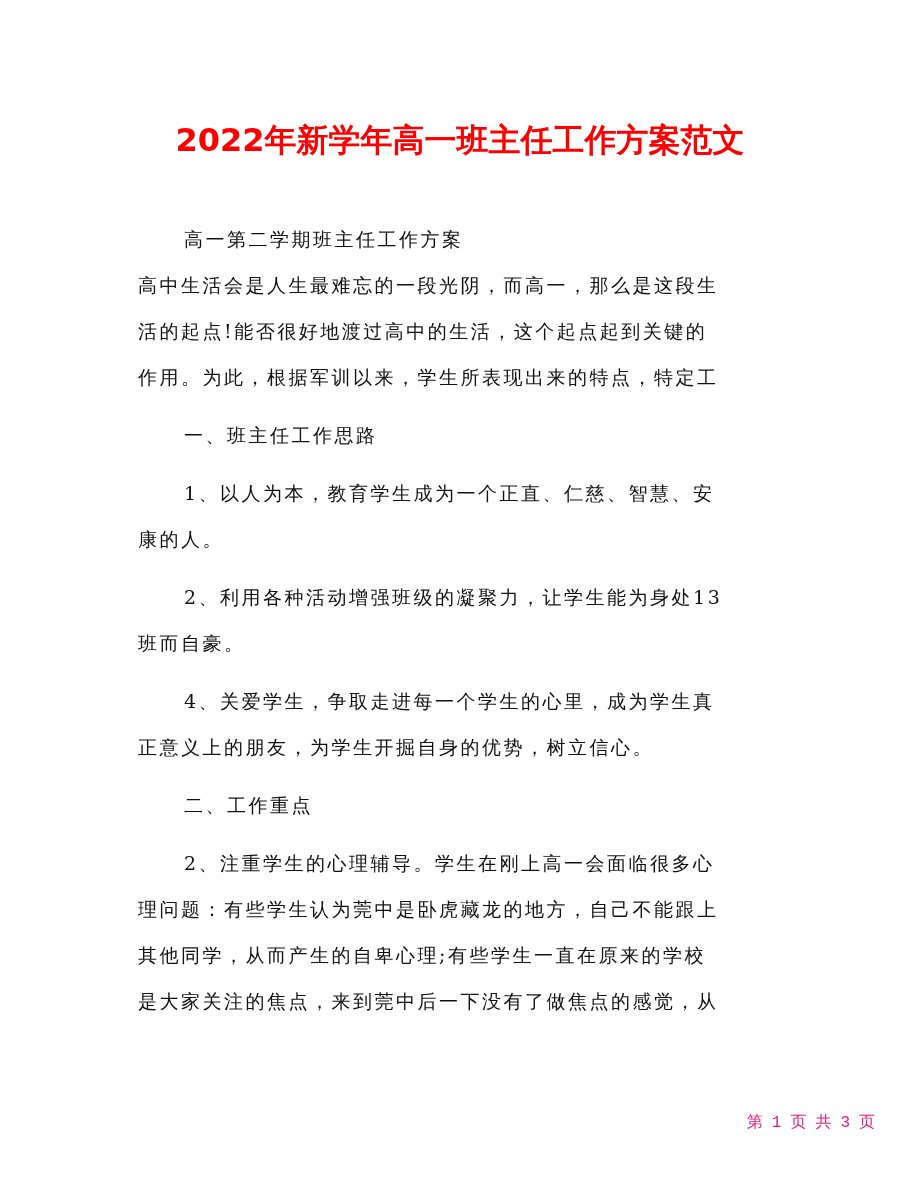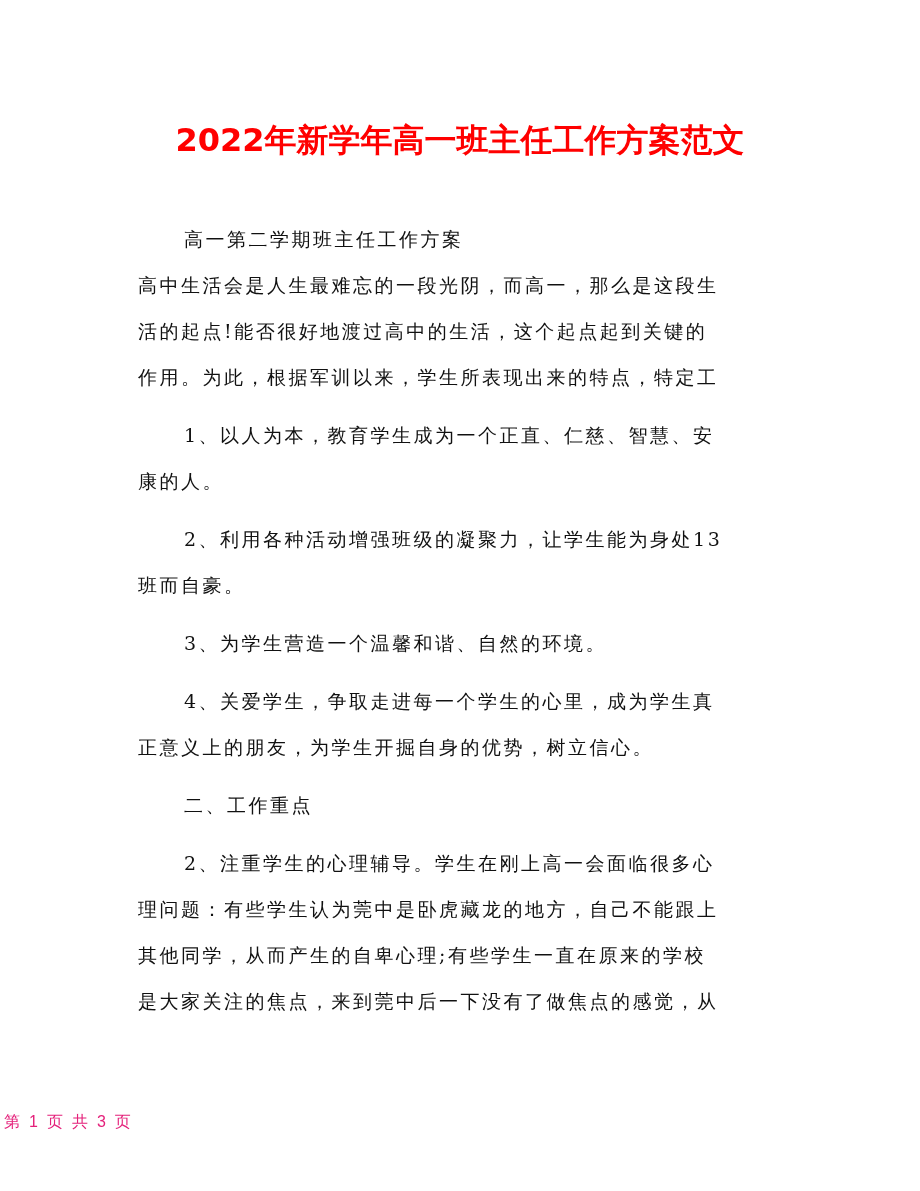--- a/index.html
+++ b/index.html
@@ -11,41 +11,41 @@
       color: #ff0000; letter-spacing: 0px; line-height: 48px;
     }
     .body-text {
       position: absolute; left: 138px; top: 216px; width: 650px;
       font-family: "DejaVu Serif", serif; font-size: 19px; color: #111;
     }
     .line { height: 46px; line-height: 46px; white-space: nowrap; letter-spacing: 2.5px; }
     .indent { padding-left: 46px; }
     .gap { margin-top: 12px; }
     .footer {
-      position: absolute; top: 1112px; left: 0; width: 880px; text-align: left;
-      font-family: Liberation Sans, sans-serif; font-size: 16px; color: #e4207a; letter-spacing: 1px;
+      position: absolute; top: 1112px; left: 0; width: 880px; text-align: right;
+      font-family: Liberation Mono, monospace; font-size: 16px; color: #e4207a; letter-spacing: 1px;
     }
     .footer span { margin: 0 4px; }
   </style>
 </head>
 <body>
 
 <div class="page">
   <div class="title">2022年新学年高一班主任工作方案范文</div>
 
   <div class="body-text">
     <div class="line indent">高一第二学期班主任工作方案</div>
     <div class="line">高中生活会是人生最难忘的一段光阴，而高一，那么是这段生</div>
     <div class="line">活的起点!能否很好地渡过高中的生活，这个起点起到关键的</div>
     <div class="line">作用。为此，根据军训以来，学生所表现出来的特点，特定工</div>
+    <div class="line indent gap">一、班主任工作思路</div>
     <div class="line indent gap">1、以人为本，教育学生成为一个正直、仁慈、智慧、安</div>
     <div class="line">康的人。</div>
     <div class="line indent gap">2、利用各种活动增强班级的凝聚力，让学生能为身处13</div>
     <div class="line">班而自豪。</div>
-    <div class="line indent gap">3、为学生营造一个温馨和谐、自然的环境。</div>
     <div class="line indent gap">4、关爱学生，争取走进每一个学生的心里，成为学生真</div>
     <div class="line">正意义上的朋友，为学生开掘自身的优势，树立信心。</div>
     <div class="line indent gap">二、工作重点</div>
     <div class="line indent gap">2、注重学生的心理辅导。学生在刚上高一会面临很多心</div>
     <div class="line">理问题：有些学生认为莞中是卧虎藏龙的地方，自己不能跟上</div>
     <div class="line">其他同学，从而产生的自卑心理;有些学生一直在原来的学校</div>
     <div class="line">是大家关注的焦点，来到莞中后一下没有了做焦点的感觉，从</div>
   </div>
 
   <div class="footer">

